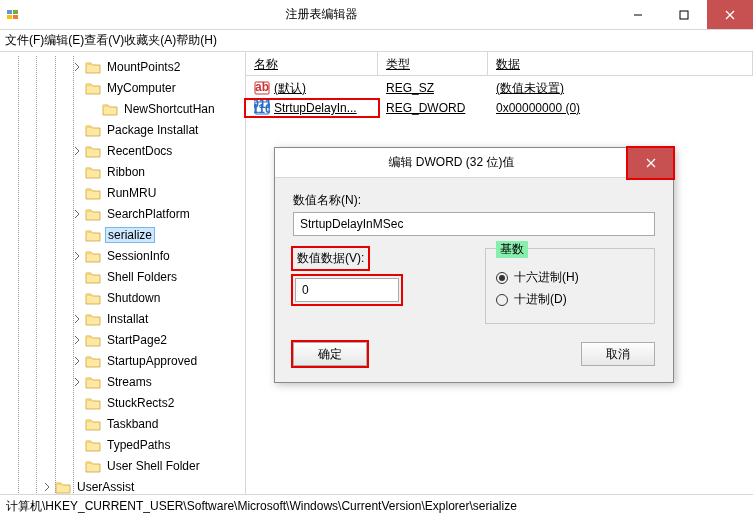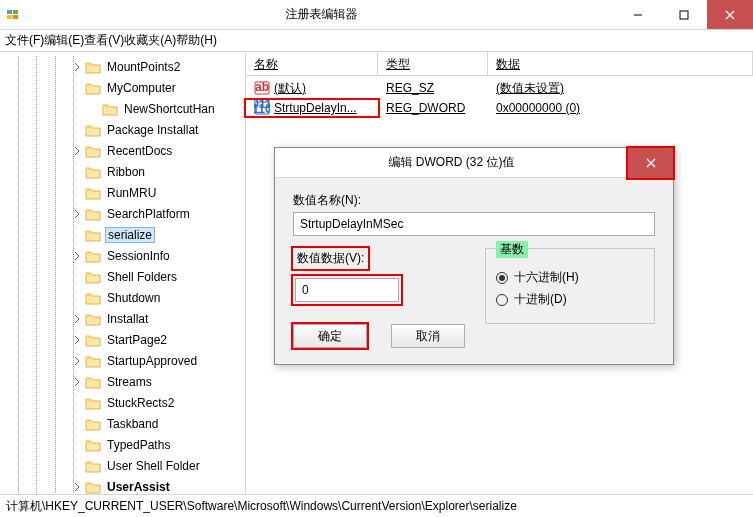--- a/index.html
+++ b/index.html
@@ -44,21 +44,21 @@
 .dlg-label{color:#000;margin-bottom:3px;}
 .dlg-input{width:100%;height:24px;border:1px solid #a9a9a9;background:#fff;padding:2px 6px;color:#000;}
 .dlg-row{display:flex;gap:18px;margin-top:12px;}
 .dlg-left{flex:1;}
 .fieldset{border:1px solid #c8c8c8;padding:8px 10px 10px;}
 .fieldset .legend{position:relative;top:-16px;background:#86efac;display:inline-block;padding:0 4px;color:#000;}
 .fieldset .inner{margin-top:-10px;}
 .radio-row{display:flex;align-items:center;margin:5px 0;color:#000;}
 .radio{width:12px;height:12px;border:1px solid #333;border-radius:50%;margin-right:6px;display:inline-flex;align-items:center;justify-content:center;}
 .radio.checked::after{content:"";width:6px;height:6px;background:#333;border-radius:50%;}
-.dlg-btns{display:flex;justify-content:flex-start;gap:24px;}
+.dlg-btns{display:flex;justify-content:space-between;gap:24px;margin-top:18px;}
 .dlg-btn{width:74px;height:24px;border:1px solid #adadad;background:linear-gradient(#fdfdfd,#e8e8e8);display:flex;align-items:center;justify-content:center;color:#000;}
 .val-data-box{width:104px;}
 .name-cell{display:flex;align-items:center;width:132px;}
 </style>
 </head>
 <body>
 
 <div class="titlebar">
   <span class="app-icon">
     <svg viewBox="0 0 16 16">
@@ -291,21 +291,21 @@
           <span class="lbl">TypedPaths</span>
         </div>
         <div class="tree-row" style="padding-left: 72px;">
           <span class="exp"></span>
           <span class="folder"><svg viewBox="0 0 16 14">
               <path d="M1 3h5l1.5 2H15v8H1z" fill="#ffe9a2" stroke="#caa13e" stroke-width="0.8"></path>
               <path d="M1 3h5l1.5 2H1z" fill="#f7d36b"></path>
             </svg></span>
           <span class="lbl">User Shell Folder</span>
         </div>
-        <div class="tree-row" style="padding-left: 72px; font-weight: bold;">
+        <div class="tree-row" style="padding-left: 42px;">
           <span class="exp">
             <svg viewBox="0 0 8 8">
               <path d="M2 0 L6 4 L2 8" fill="none" stroke="#666" stroke-width="1"></path>
             </svg>
           </span>
           <span class="folder"><svg viewBox="0 0 16 14">
               <path d="M1 3h5l1.5 2H15v8H1z" fill="#ffe9a2" stroke="#caa13e" stroke-width="0.8"></path>
               <path d="M1 3h5l1.5 2H1z" fill="#f7d36b"></path>
             </svg></span>
           <span class="lbl">UserAssist</span>

